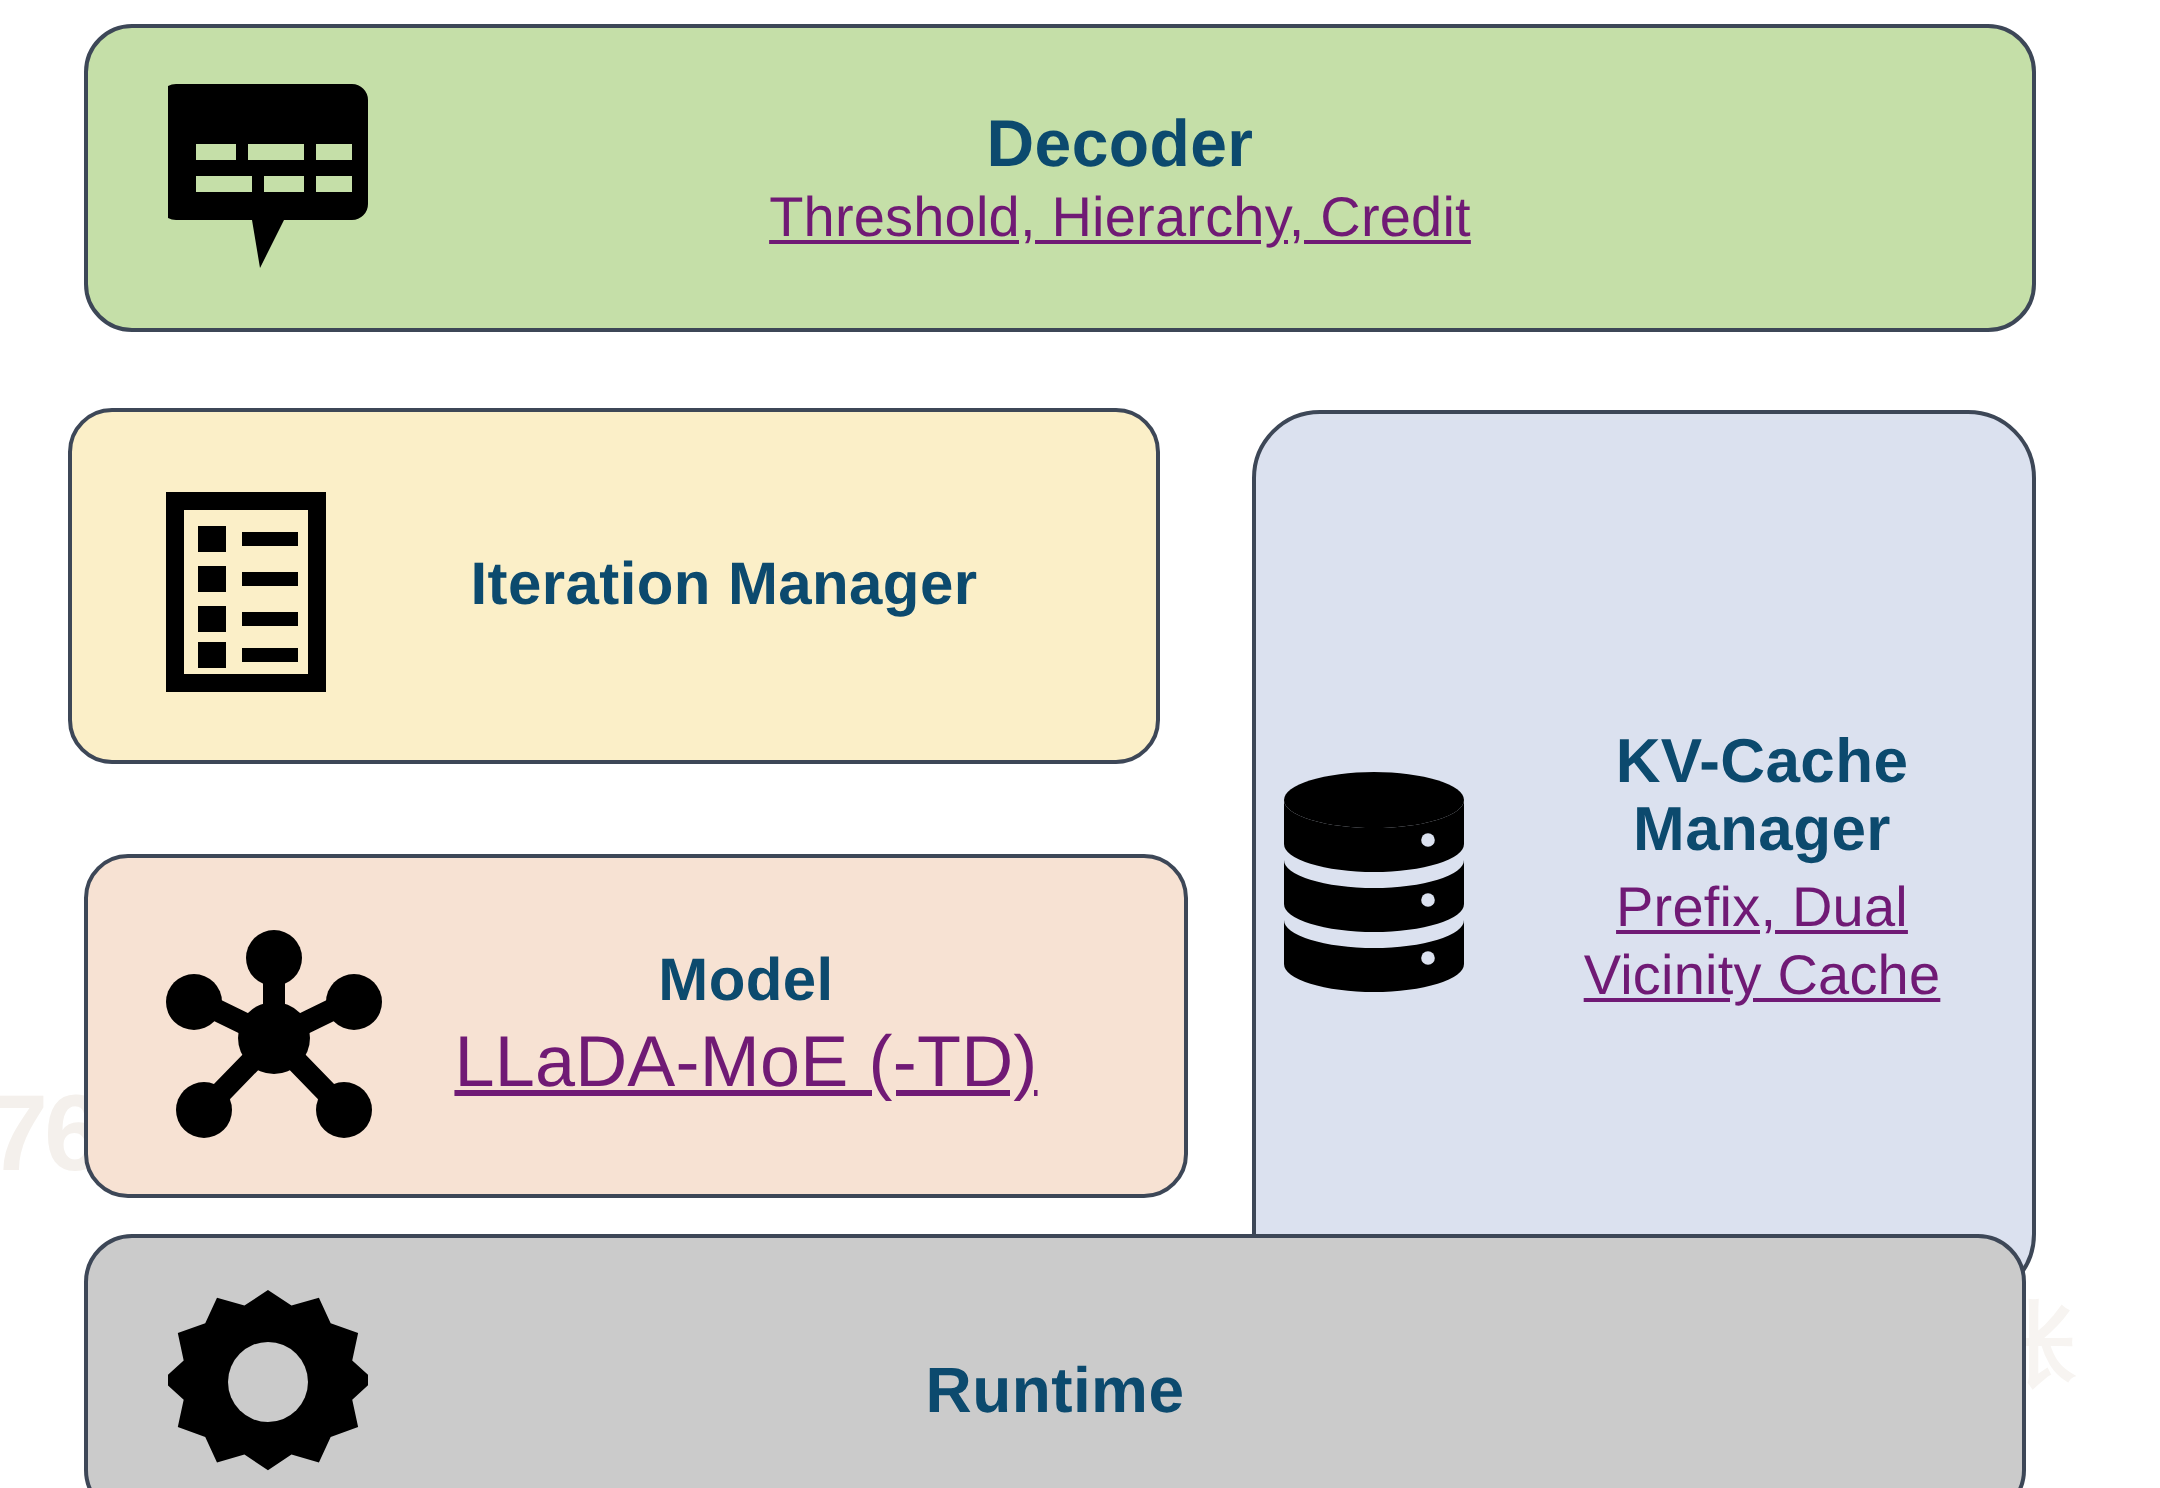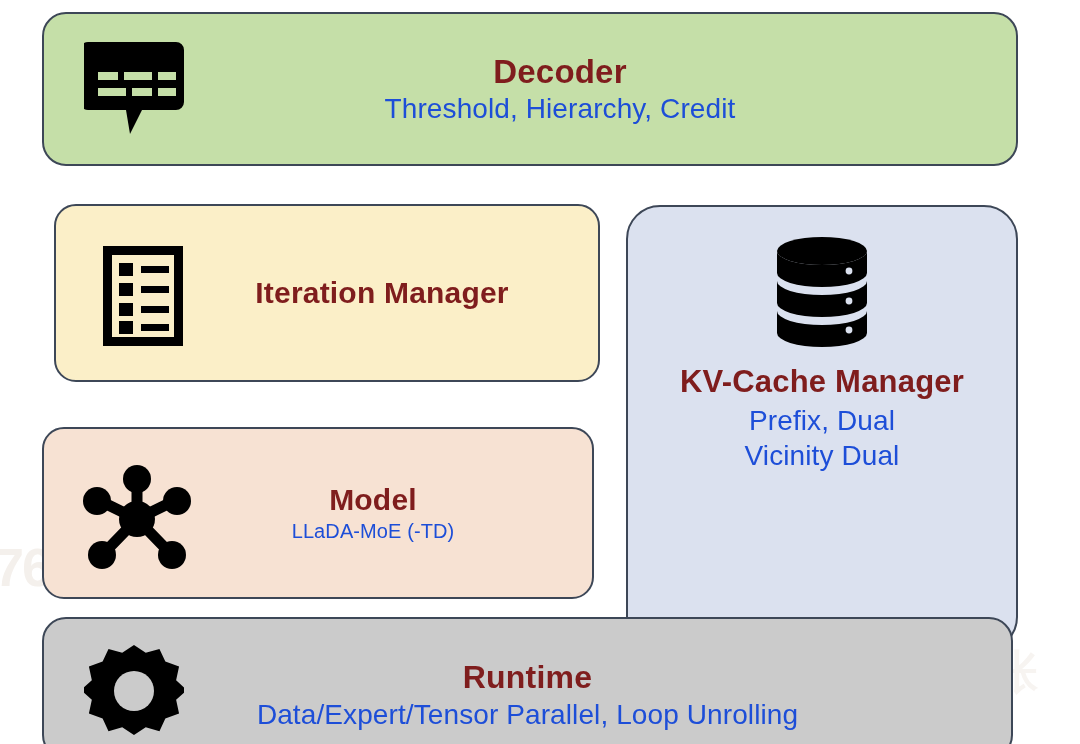--- a/index.html
+++ b/index.html
@@ -59,47 +59,48 @@
   }
 
   .card-text {
     width: 100%;
     text-align: center;
     line-height: 1.08;
   }
 
   .card-title {
     font-weight: 700;
-    color: #7f1d1d;
+    color: #0c4a6e;
     letter-spacing: 0.2px;
   }
 
   .card-sub {
     font-weight: 400;
-    color: #1d4ed8;
+    color: #701a75;
     letter-spacing: 0.1px;
+    text-decoration: underline;
   }
 
   
   #card-decoder {
     left: 42px;
     top: 12px;
     width: 976px;
     height: 154px;
     background: #c5dfa8;
     border-radius: 24px;
   }
   #card-decoder .card-icon { left: 38px; top: 18px; width: 104px; height: 104px; }
   #card-decoder .card-text { padding-left: 60px; }
   #card-decoder .card-title { font-size: 33px; }
   #card-decoder .card-sub   { font-size: 28px; margin-top: 5px; }
 
   
   #card-iteration {
-    left: 54px;
+    left: 34px;
     top: 204px;
     width: 546px;
     height: 178px;
     background: #fbefc8;
     border-radius: 22px;
   }
   #card-iteration .card-icon { left: 40px; top: 38px; width: 102px; height: 104px; }
   #card-iteration .card-text { padding-left: 118px; padding-right: 8px; }
   #card-iteration .card-title { font-size: 30px; }
   #card-iteration .card-sub   { font-size: 27px; margin-top: 6px; }
@@ -109,31 +110,31 @@
     left: 42px;
     top: 427px;
     width: 552px;
     height: 172px;
     background: #f7e2d3;
     border-radius: 22px;
   }
   #card-model .card-icon { left: 38px; top: 32px; width: 110px; height: 110px; }
   #card-model .card-text { padding-left: 118px; padding-right: 8px; }
   #card-model .card-title { font-size: 30px; }
-  #card-model .card-sub   { font-size: 20px; margin-top: 5px; }
+  #card-model .card-sub   { font-size: 36px; margin-top: 5px; }
 
   
   #card-kvcache {
     left: 626px;
     top: 205px;
     width: 392px;
     height: 446px;
     background: #dbe1ef;
     border-radius: 34px;
-    flex-direction: column;
+    flex-direction: row;
     justify-content: flex-start;
   }
   #card-kvcache .card-icon { position: static; margin-top: 26px; width: 118px; height: 118px; }
   #card-kvcache .card-text { margin-top: 14px; padding: 0 14px; }
   #card-kvcache .card-title { font-size: 31px; }
   #card-kvcache .card-sub   { font-size: 28px; margin-top: 6px; line-height: 1.22; text-align: center; }
 
   
   #card-runtime {
     left: 42px;
@@ -231,33 +232,32 @@
         </g>
         <circle cx="86" cy="38" r="3.4" fill="#dbe1ef"></circle>
         <circle cx="86" cy="68" r="3.4" fill="#dbe1ef"></circle>
         <circle cx="86" cy="97" r="3.4" fill="#dbe1ef"></circle>
       </svg>
     </div>
     <div class="card-text">
       <div class="card-title">KV-Cache Manager</div>
       <div class="card-sub">
         <div>Prefix, Dual</div>
-        <div>Vicinity Dual</div>
+        <div>Vicinity Cache</div>
       </div>
     </div>
   </div>
 
   <div class="card" id="card-runtime">
     <div class="card-icon">
       <svg viewBox="0 0 100 100" width="100" height="100" aria-hidden="true">
         <path fill="#000000" d="M50 2
           L62 10 L76 6 L82 19 L96 24 L93 38 L104 48 L93 58 L96 72 L82 77 L76 90 L62 86 L50 94
           L38 86 L24 90 L18 77 L4 72 L7 58 L-4 48 L7 38 L4 24 L18 19 L24 6 L38 10 Z" transform="translate(0,2) scale(0.98) translate(1,0)"></path>
         <circle cx="50" cy="50" r="20" fill="#cbcbcb"></circle>
       </svg>
     </div>
     <div class="card-text">
       <div class="card-title">Runtime</div>
-      <div class="card-sub">Data/Expert/Tensor Parallel, Loop Unrolling</div>
     </div>
   </div>
 
 </div>
 
 </body></html>

